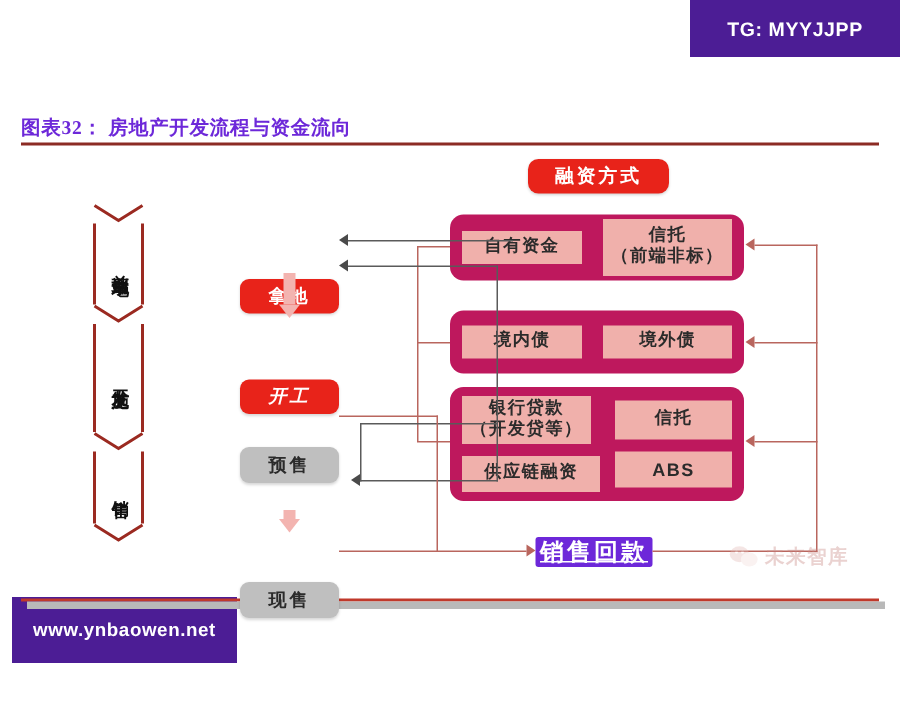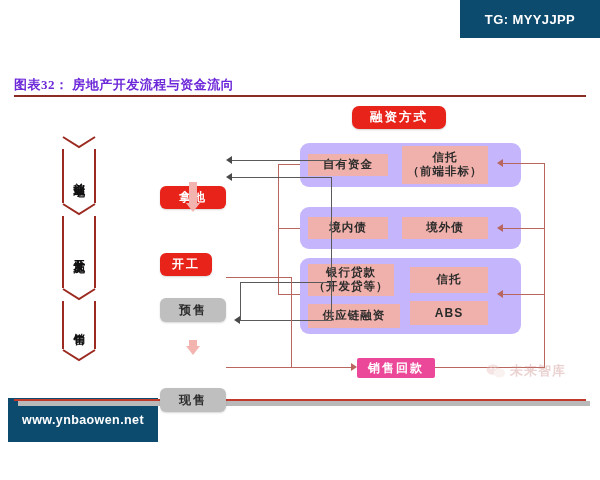--- a/index.html
+++ b/index.html
@@ -5,21 +5,21 @@
   html,body{margin:0;padding:0;}
   body{
     width:600px;height:480px;background:#ffffff;
     font-family:"Liberation Serif","DejaVu Serif",serif;
     overflow:hidden;position:relative;
   }
   #root{position:relative;width:600px;height:480px;}
 
   
   .banner{
-    position:absolute;background:#0c4a6e;color:#ffffff;
+    position:absolute;background:#4c1d95;color:#ffffff;
     font-family:"Liberation Sans","DejaVu Sans",sans-serif;
     font-weight:bold;display:flex;align-items:center;justify-content:center;
     letter-spacing:.4px;
   }
   #tg-banner{right:0;top:0;width:140px;height:38px;font-size:13px;}
   #site-banner{left:8px;bottom:38px;width:150px;height:44px;font-size:12.5px;}
 
   
   #fig-title{
     position:absolute;left:14px;top:76px;font-size:13px;font-weight:bold;
@@ -64,33 +64,33 @@
   
   .darrow{position:absolute;width:14px;}
   .darrow .shaft{width:8px;margin:0 auto;background:#f3b4b0;}
   .darrow .head{
     width:0;height:0;margin:0 auto;
     border-left:7px solid transparent;border-right:7px solid transparent;
     border-top:9px solid #f3b4b0;
   }
 
   
-  .fgroup{position:absolute;background:#c4b5fd;border-radius:9px;padding-left:25px;}
+  .fgroup{position:absolute;background:#be185d;border-radius:9px;}
   .fbox{
     position:absolute;background:#f0b0ab;display:flex;align-items:center;
     justify-content:center;text-align:center;font-weight:bold;font-size:11.5px;
     color:#2b2b2b;line-height:1.18;letter-spacing:1px;
   }
   .fbox.plain{font-family:"Liberation Sans","DejaVu Sans",sans-serif;letter-spacing:1px;font-size:12px;}
 
   
   #sales-return{
-    position:absolute;background:#ec4899;color:#fff;font-weight:bold;
-    font-size:12px;letter-spacing:2px;display:flex;align-items:center;
-    justify-content:center;border-radius:2px;
+    position:absolute;background:#6d28d9;color:#fff;font-weight:bold;
+    font-size:16px;letter-spacing:2px;display:flex;align-items:center;
+    justify-content:center;border-radius:2px;text-decoration:underline;
   }
 
   
   .ln{position:absolute;background:#b9665e;}
   .lnh{height:1.4px;}
   .lnv{width:1.4px;}
   .ln-dark{background:#5a5a5a;}
   .arw{position:absolute;width:0;height:0;}
   .arw-l{border-top:4px solid transparent;border-bottom:4px solid transparent;border-right:6px solid #b9665e;}
   .arw-r{border-top:4px solid transparent;border-bottom:4px solid transparent;border-left:6px solid #b9665e;}
@@ -145,21 +145,21 @@
   </div>
   <div class="chev" style="top:349px;">
     <svg width="34" height="13" viewBox="0 0 34 13">
         <polyline points="1,1 17,11 33,1" fill="none" stroke="#9b2a21" stroke-width="2"></polyline>
       </svg>
   </div>
 
   <div class="pill" style="left:352px;top:106px;width:94px;height:23px;">融资方式</div>
 
   <div class="pbox red" style="left:160px;top:153px;width:66px;height:23px;">拿地</div>
-  <div class="pbox red" style="left:160px;top:220px;width:52px;height:23px;">开工</div>
+  <div class="pbox red" style="left:160px;top:220px;width:66px;height:23px;font-style:italic;">开工</div>
   <div class="pbox gray" style="left:160px;top:265px;width:66px;height:24px;">预售</div>
   <div class="pbox gray" style="left:160px;top:355px;width:66px;height:24px;">现售</div>
 
   <div class="darrow" style="left:186px;top:182px;">
     <div class="shaft" style="height:21px;"></div>
       <div class="head"></div>
   </div>
   <div class="darrow" style="left:186px;top:340px;">
     <div class="shaft" style="height:6px;"></div>
       <div class="head"></div>

